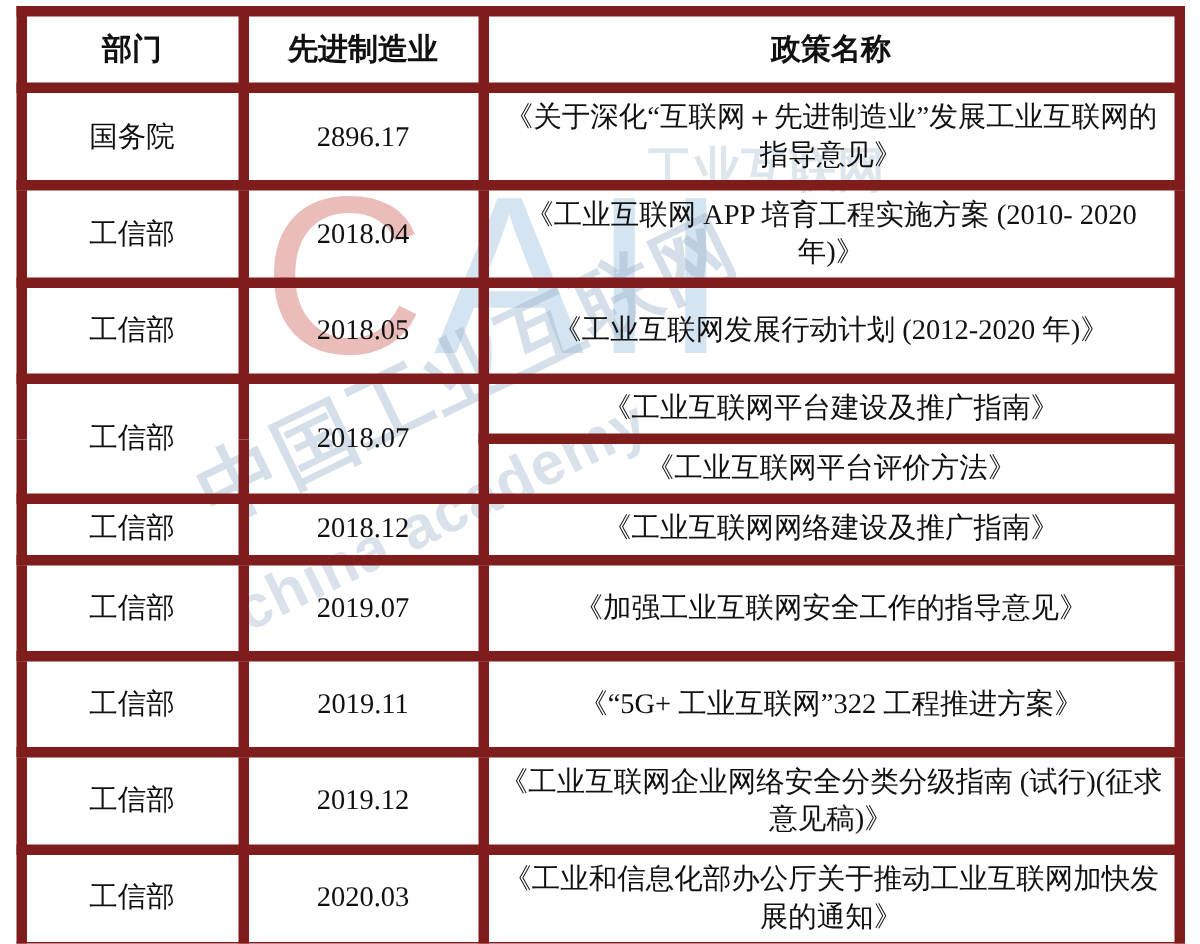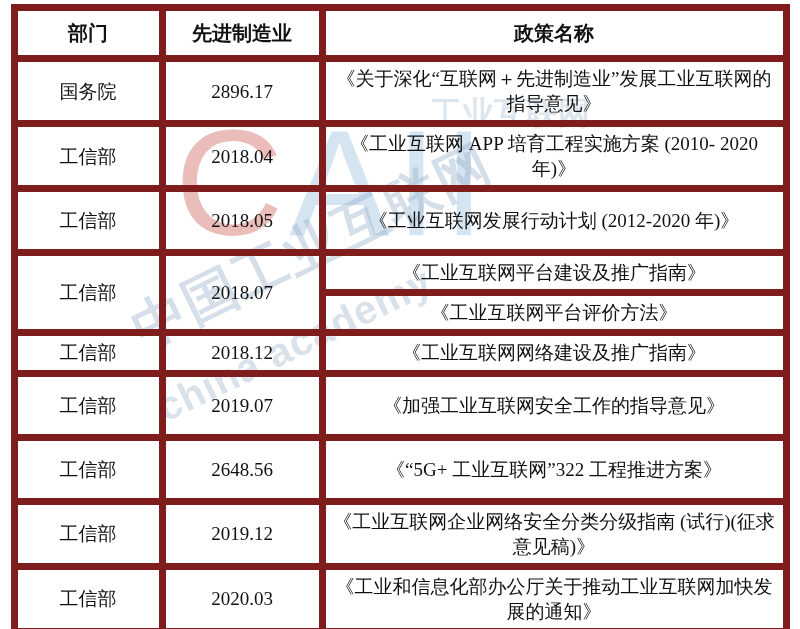--- a/index.html
+++ b/index.html
@@ -169,21 +169,21 @@
       <td class="cell-time">2018.12</td>
       <td class="cell-name">《工业互联网网络建设及推广指南》</td>
     </tr>
     <tr class="row-h-1">
       <td class="cell-dept">工信部</td>
       <td class="cell-time">2019.07</td>
       <td class="cell-name">《加强工业互联网安全工作的指导意见》</td>
     </tr>
     <tr class="row-h-1">
       <td class="cell-dept">工信部</td>
-      <td class="cell-time">2648.56</td>
+      <td class="cell-time">2019.11</td>
       <td class="cell-name">《“5G+ 工业互联网”322 工程推进方案》</td>
     </tr>
     <tr class="row-h-1">
       <td class="cell-dept">工信部</td>
       <td class="cell-time">2019.12</td>
       <td class="cell-name">《工业互联网企业网络安全分类分级指南 (试行)(征求意见稿)》</td>
     </tr>
     <tr class="row-h-1">
       <td class="cell-dept">工信部</td>
       <td class="cell-time">2020.03</td>

